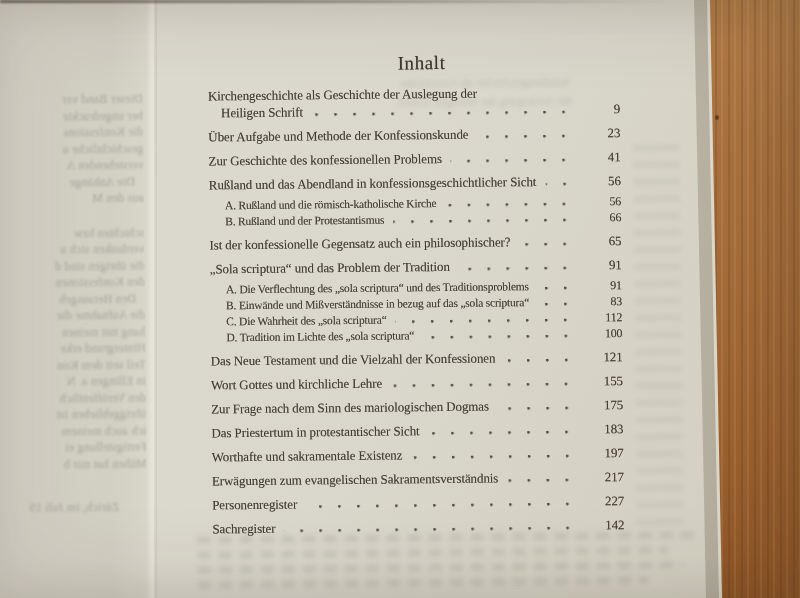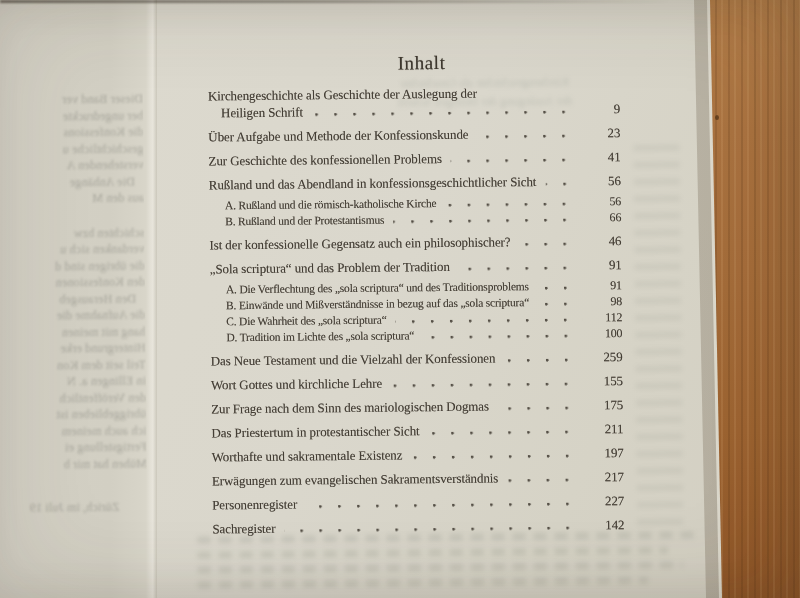--- a/index.html
+++ b/index.html
@@ -164,66 +164,66 @@
             <span class="pagenum">56</span>
           </div>
           <div class="toc-row lvl1" style="margin-top: 3px;">
             <span class="toc-label">B. Rußland und der Protestantismus</span>
             <span class="leader"></span>
             <span class="pagenum">66</span>
           </div>
           <div class="toc-row lvl0" style="margin-top: 10px;">
             <span class="toc-label">Ist der konfessionelle Gegensatz auch ein philosophischer?</span>
             <span class="leader"></span>
-            <span class="pagenum">46</span>
+            <span class="pagenum">65</span>
           </div>
           <div class="toc-row lvl0" style="margin-top: 10px;">
             <span class="toc-label">„Sola scriptura“ und das Problem der Tradition</span>
             <span class="leader"></span>
             <span class="pagenum">91</span>
           </div>
           <div class="toc-row lvl1" style="margin-top: 7px;">
             <span class="toc-label">A. Die Verflechtung des „sola scriptura“ und des Traditionsproblems</span>
             <span class="leader"></span>
             <span class="pagenum">91</span>
           </div>
           <div class="toc-row lvl1" style="margin-top: 3px;">
             <span class="toc-label">B. Einwände und Mißverständnisse in bezug auf das „sola scriptura“</span>
             <span class="leader"></span>
-            <span class="pagenum">98</span>
+            <span class="pagenum">83</span>
           </div>
           <div class="toc-row lvl1" style="margin-top: 3px;">
             <span class="toc-label">C. Die Wahrheit des „sola scriptura“</span>
             <span class="leader"></span>
             <span class="pagenum">112</span>
           </div>
           <div class="toc-row lvl1" style="margin-top: 3px;">
             <span class="toc-label">D. Tradition im Lichte des „sola scriptura“</span>
             <span class="leader"></span>
             <span class="pagenum">100</span>
           </div>
           <div class="toc-row lvl0" style="margin-top: 10px;">
             <span class="toc-label">Das Neue Testament und die Vielzahl der Konfessionen</span>
             <span class="leader"></span>
-            <span class="pagenum">259</span>
+            <span class="pagenum">121</span>
           </div>
           <div class="toc-row lvl0" style="margin-top: 10px;">
             <span class="toc-label">Wort Gottes und kirchliche Lehre</span>
             <span class="leader"></span>
             <span class="pagenum">155</span>
           </div>
           <div class="toc-row lvl0" style="margin-top: 10px;">
             <span class="toc-label">Zur Frage nach dem Sinn des mariologischen Dogmas</span>
             <span class="leader"></span>
             <span class="pagenum">175</span>
           </div>
           <div class="toc-row lvl0" style="margin-top: 10px;">
             <span class="toc-label">Das Priestertum in protestantischer Sicht</span>
             <span class="leader"></span>
-            <span class="pagenum">211</span>
+            <span class="pagenum">183</span>
           </div>
           <div class="toc-row lvl0" style="margin-top: 10px;">
             <span class="toc-label">Worthafte und sakramentale Existenz</span>
             <span class="leader"></span>
             <span class="pagenum">197</span>
           </div>
           <div class="toc-row lvl0" style="margin-top: 10px;">
             <span class="toc-label">Erwägungen zum evangelischen Sakramentsverständnis</span>
             <span class="leader"></span>
             <span class="pagenum">217</span>

